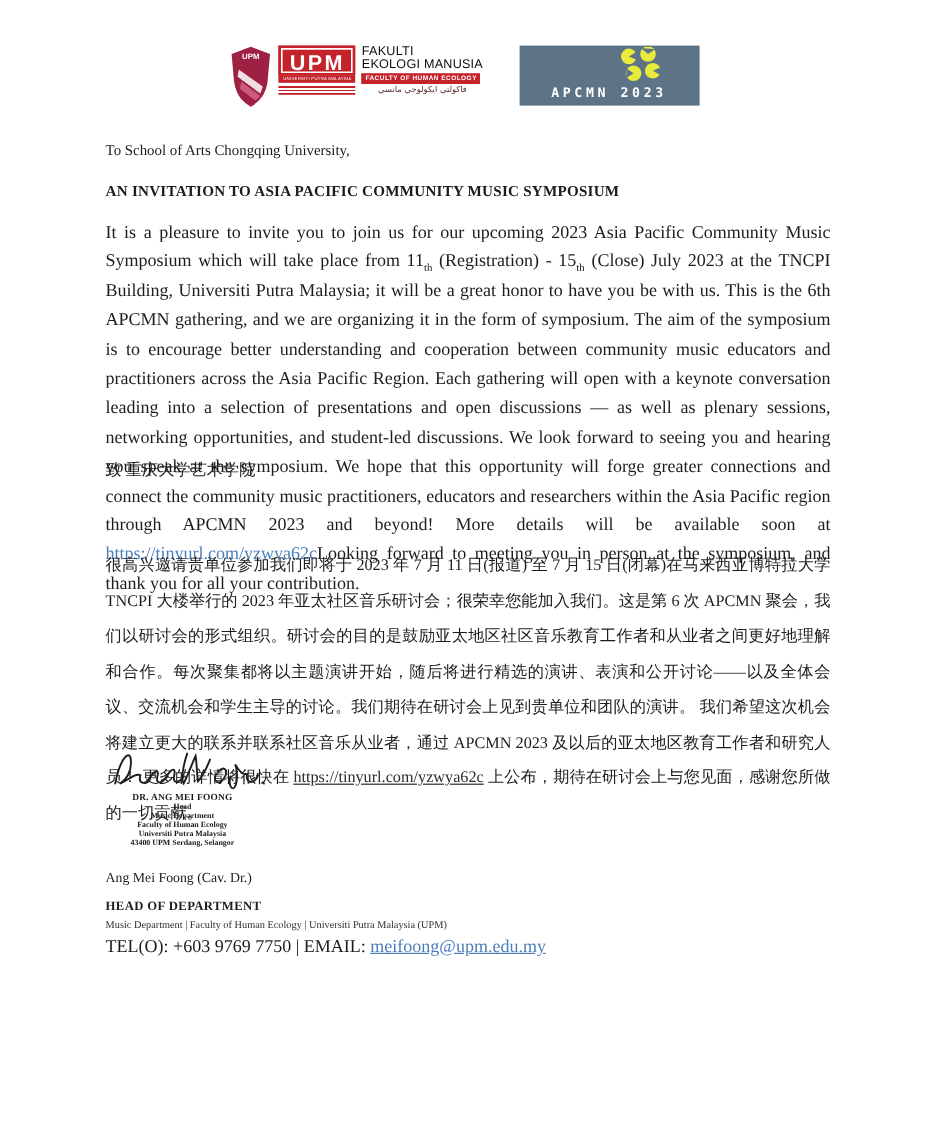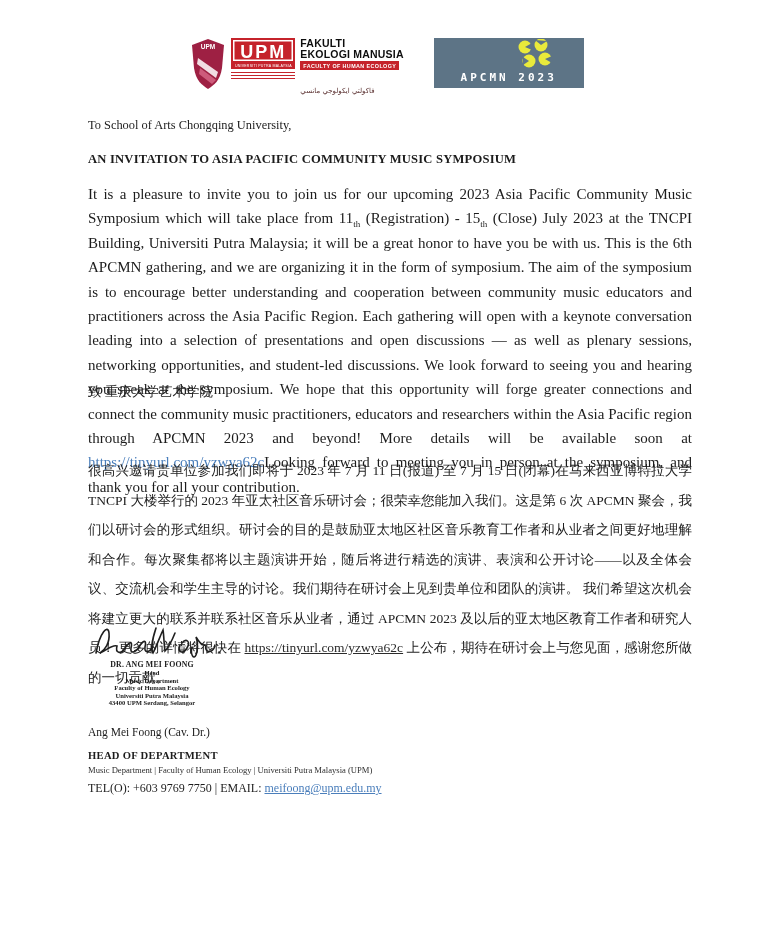--- a/index.html
+++ b/index.html
@@ -13,23 +13,23 @@
   
   .logos { position:absolute; top:38px; left:0; right:0; display:flex; justify-content:center; align-items:flex-start; gap:30px; }
   .upm-logo { display:flex; gap:5px; align-items:flex-start; }
   .upm-mid { width:64px; }
   .upm-red { background:#c5232b; color:#fff; font-family:"Liberation Sans",sans-serif; font-weight:bold;
              font-size:18px; line-height:25px; height:25px; text-align:center; letter-spacing:2px;
              border:2px solid #c5232b; box-shadow:inset 0 0 0 1.5px #fff; }
   .upm-uni { background:#c5232b; color:#fff; font-family:"Liberation Sans",sans-serif; font-size:3.6px; text-align:center; padding:1px 0; letter-spacing:.2px; }
   .upm-stripes { height:9px; margin-top:1px; background:repeating-linear-gradient(0deg,#c5232b 0 1.4px,#ffffff 1.4px 3px); }
   .upm-right { font-family:"Liberation Sans",sans-serif; }
-  .fak-line { font-weight:700; font-size:10.5px; line-height:11px; color:#0d0d0d; letter-spacing:.2px; }
+  .fak-line { font-weight:400; font-size:10.5px; line-height:11px; color:#0d0d0d; letter-spacing:.2px; }
   .fak-en { background:#c5232b; color:#fff; font-size:5.4px; letter-spacing:.4px; padding:1.5px 3px; width:max-content; margin-top:1px; font-weight:bold; }
-  .fak-jawi { font-family:"DejaVu Sans",sans-serif; font-size:7px; color:#5a3030; text-align:left; margin-top:17px; }
+  .fak-jawi { font-family:"DejaVu Sans",sans-serif; font-size:7px; color:#5a3030; text-align:center; margin-top:1px; }
 
   .cqu-logo { text-align:center; padding-top:3px; }
   .cqu-zh { font-size:23px; font-weight:bold; color:#ab7f54; letter-spacing:3px; line-height:26px; }
   .cqu-en { font-family:"Liberation Sans",sans-serif; font-size:7.4px; color:#c09a6e; letter-spacing:1.1px; margin-top:3px; }
 
   .apcmn-logo { width:150px; height:50px; background:#5d7486; position:relative; }
   .apcmn-circles { position:absolute; top:1px; right:26px; }
   .apcmn-text { position:absolute; left:0; right:0; bottom:4px; text-align:center; color:#fff;
                 font-family:"DejaVu Sans Mono",monospace; font-weight:bold; font-size:11px; letter-spacing:3px; }
 
@@ -50,21 +50,21 @@
 
   
   .sig-script { position:absolute; left:92px; top:620px; }
   .sig-block { position:absolute; left:96px; top:660px; width:112px; text-align:center; font-weight:bold; }
   .sig-name { font-size:7.8px; line-height:9px; letter-spacing:.2px; }
   .sig-line { font-size:6.6px; line-height:7.6px; }
 
   .typed-name { top:726px; font-size:11.5px; }
   .head-dept { top:750px; font-weight:bold; font-size:10.6px; letter-spacing:.3px; }
   .dept-detail { top:765px; font-size:8.6px; color:#2e2e2e; }
-  .tel-line { top:781px; font-size:12px; }
+  .tel-line { top:781px; font-size:15px; }
   .chief { top:808px; font-weight:bold; font-size:10.6px; letter-spacing:.3px; }
   .chief-detail { top:822px; font-size:11.2px; }
 </style>
 </head>
 <body>
 
 <div class="page">
 
   <div class="logos">
 

